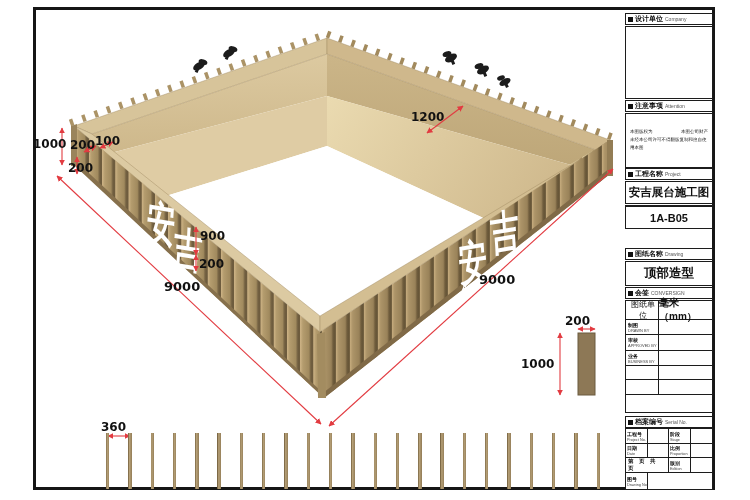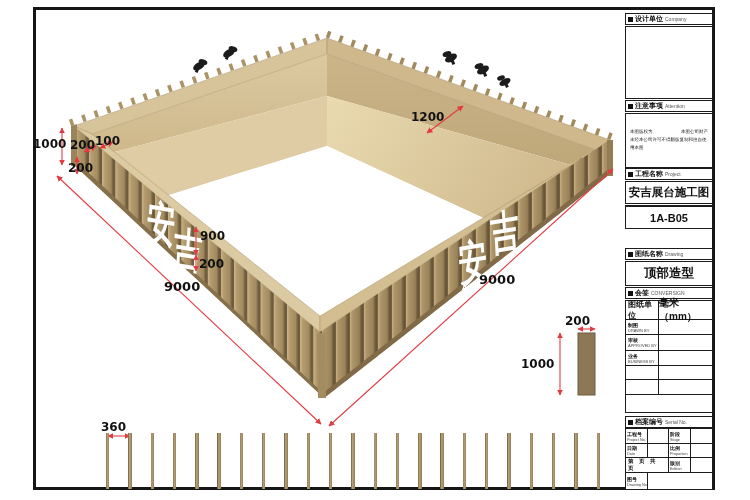--- a/index.html
+++ b/index.html
@@ -23,21 +23,21 @@
   .tb-b{position:absolute;left:0;right:0;border:1px solid #1c1c1c;box-sizing:border-box;background:#fff;}
   .big-val{display:flex;align-items:center;justify-content:center;font-weight:700;}
   .note{font-size:4.5px;line-height:8px;padding:14px 4px 0 4px;color:#222;}
   .note .l1{display:flex;justify-content:space-between;}
   
   .trow{border-top:1px solid #1c1c1c;display:flex;box-sizing:border-box;}
   .trow:first-child{border-top:none;}
   .tl{width:33px;border-right:1px solid #1c1c1c;box-sizing:border-box;
       display:flex;flex-direction:column;justify-content:center;padding-left:2px;}
   .tr{flex:1;}
-  .units-l{font-size:8px;font-weight:700;justify-content:center;}
+  .units-l{font-size:8px;font-weight:400;justify-content:center;text-align:center;}
   .units-v{display:flex;align-items:center;justify-content:center;font-size:10px;font-weight:700;}
   .rzh{font-size:5px;font-weight:700;}
   .ren{font-size:4px;color:#444;white-space:nowrap;}
   
   .grow{border-bottom:1px solid #1c1c1c;display:flex;box-sizing:border-box;}
   .grow.last{border-bottom:none;}
   .gc{border-right:1px solid #1c1c1c;box-sizing:border-box;}
   .gc.end{border-right:none;}
   .w22{width:21.5px;}.w44{width:43px;}.rest{flex:1;}
   .lbl{display:flex;flex-direction:column;justify-content:center;padding-left:1px;}

